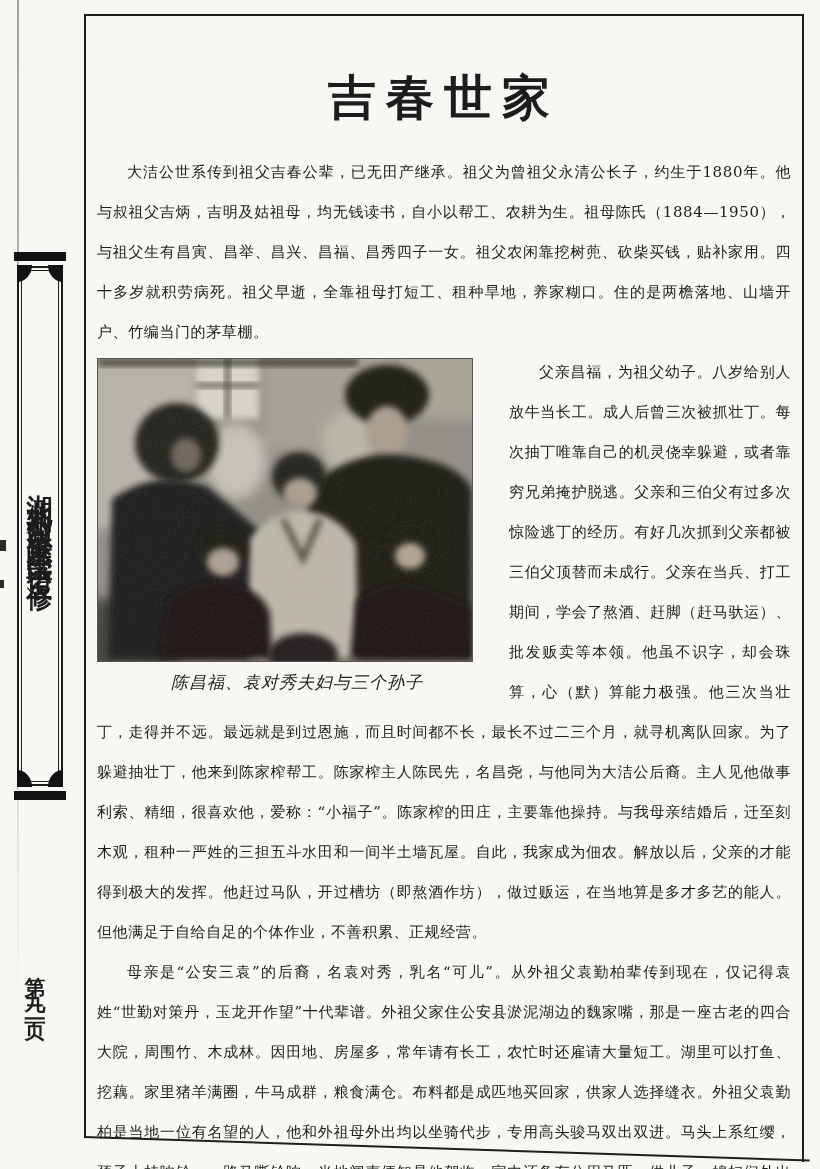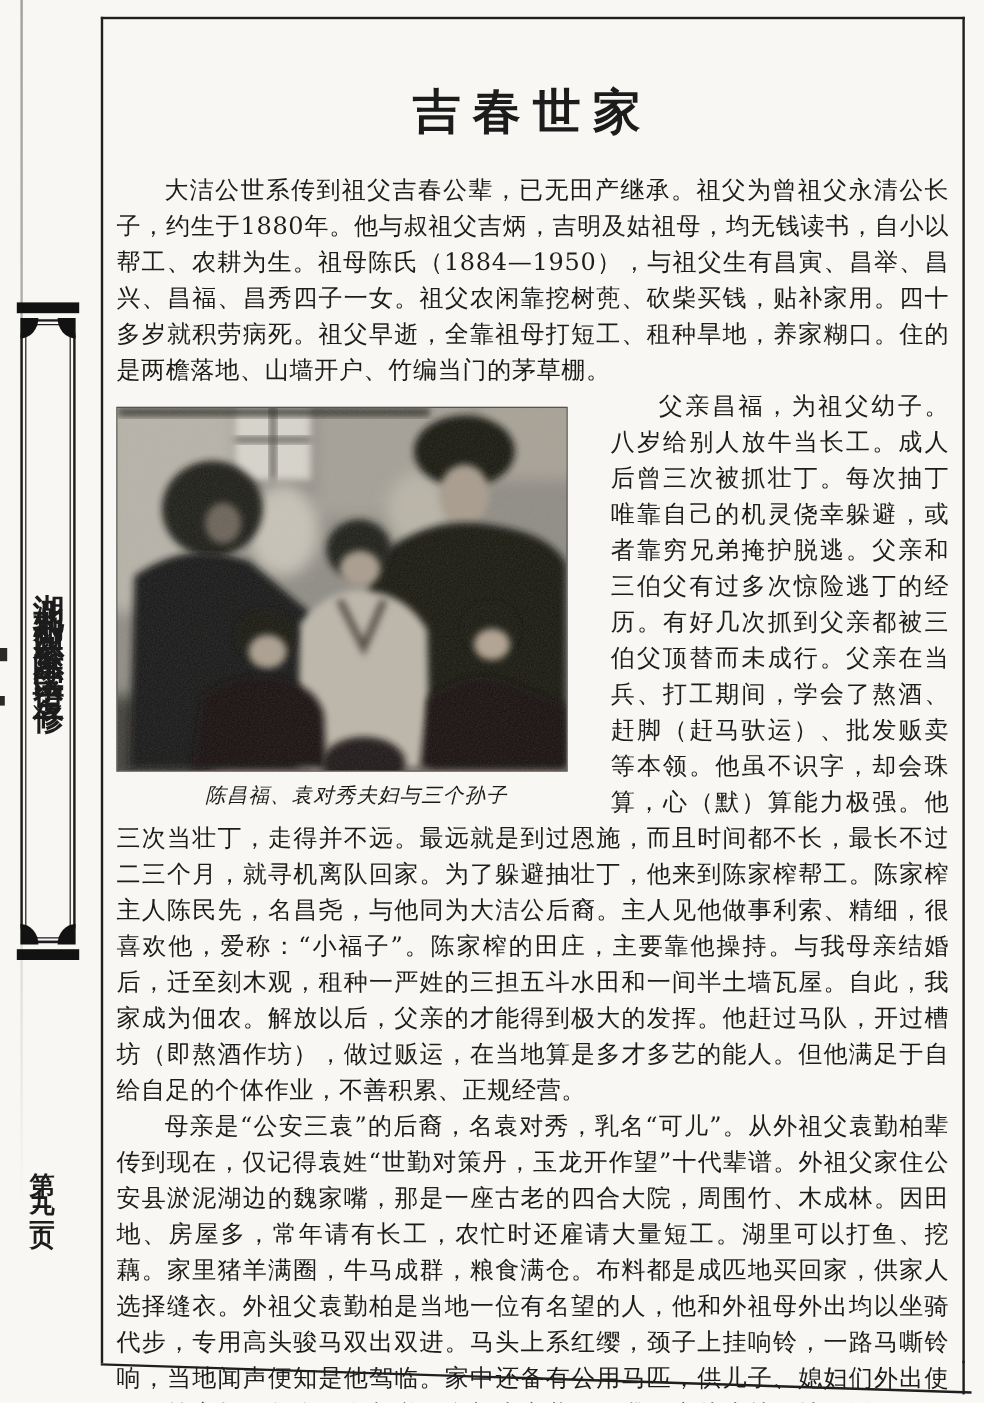--- a/index.html
+++ b/index.html
@@ -38,27 +38,27 @@
     text-orientation:mixed;font-size:21px;letter-spacing:15px;font-weight:600;}
 
   
   .frame-box{position:absolute;left:84px;top:14px;width:720px;height:1122px;
     box-sizing:border-box;border:2px solid #1f1f1f;border-bottom:none;
     padding:0 11px;overflow:visible;}
   .bottom-slant{position:absolute;left:84px;top:1136px;width:726px;height:2px;
     background:#1f1f1f;transform:rotate(1.85deg);transform-origin:0 0;}
   .right-patch{position:absolute;left:802px;top:1134px;width:2px;height:28px;background:#1f1f1f;}
 
-  h1.title{margin:50px 0 22px 0;text-align:center;font-size:40px;
+  h1.title{margin:50px 0 22px 0;text-align:center;font-size:48px;
     font-weight:bold;letter-spacing:10px;}
-  .para{margin:0;font-size:20px;line-height:30px;text-align:justify;
+  .para{margin:0;font-size:15px;line-height:40px;text-align:justify;
     text-indent:2em;letter-spacing:0.6px;}
 
   
-  figure.photo-block{float:left;width:400px;margin:16px 12px 4px 0;padding:0;}
+  figure.photo-block{float:left;width:400px;margin:6px 12px 4px 0;padding:0;}
   .photo{width:374px;height:302px;border:1px solid #555;background:#8e8b84;line-height:0;}
   figcaption{margin-top:7px;}
   .cap{text-align:center;font-size:17px;line-height:26px;font-style:italic;
     letter-spacing:1px;text-indent:0;}
 </style>
 </head>
 <body>
 
 <div class="scan">
 

